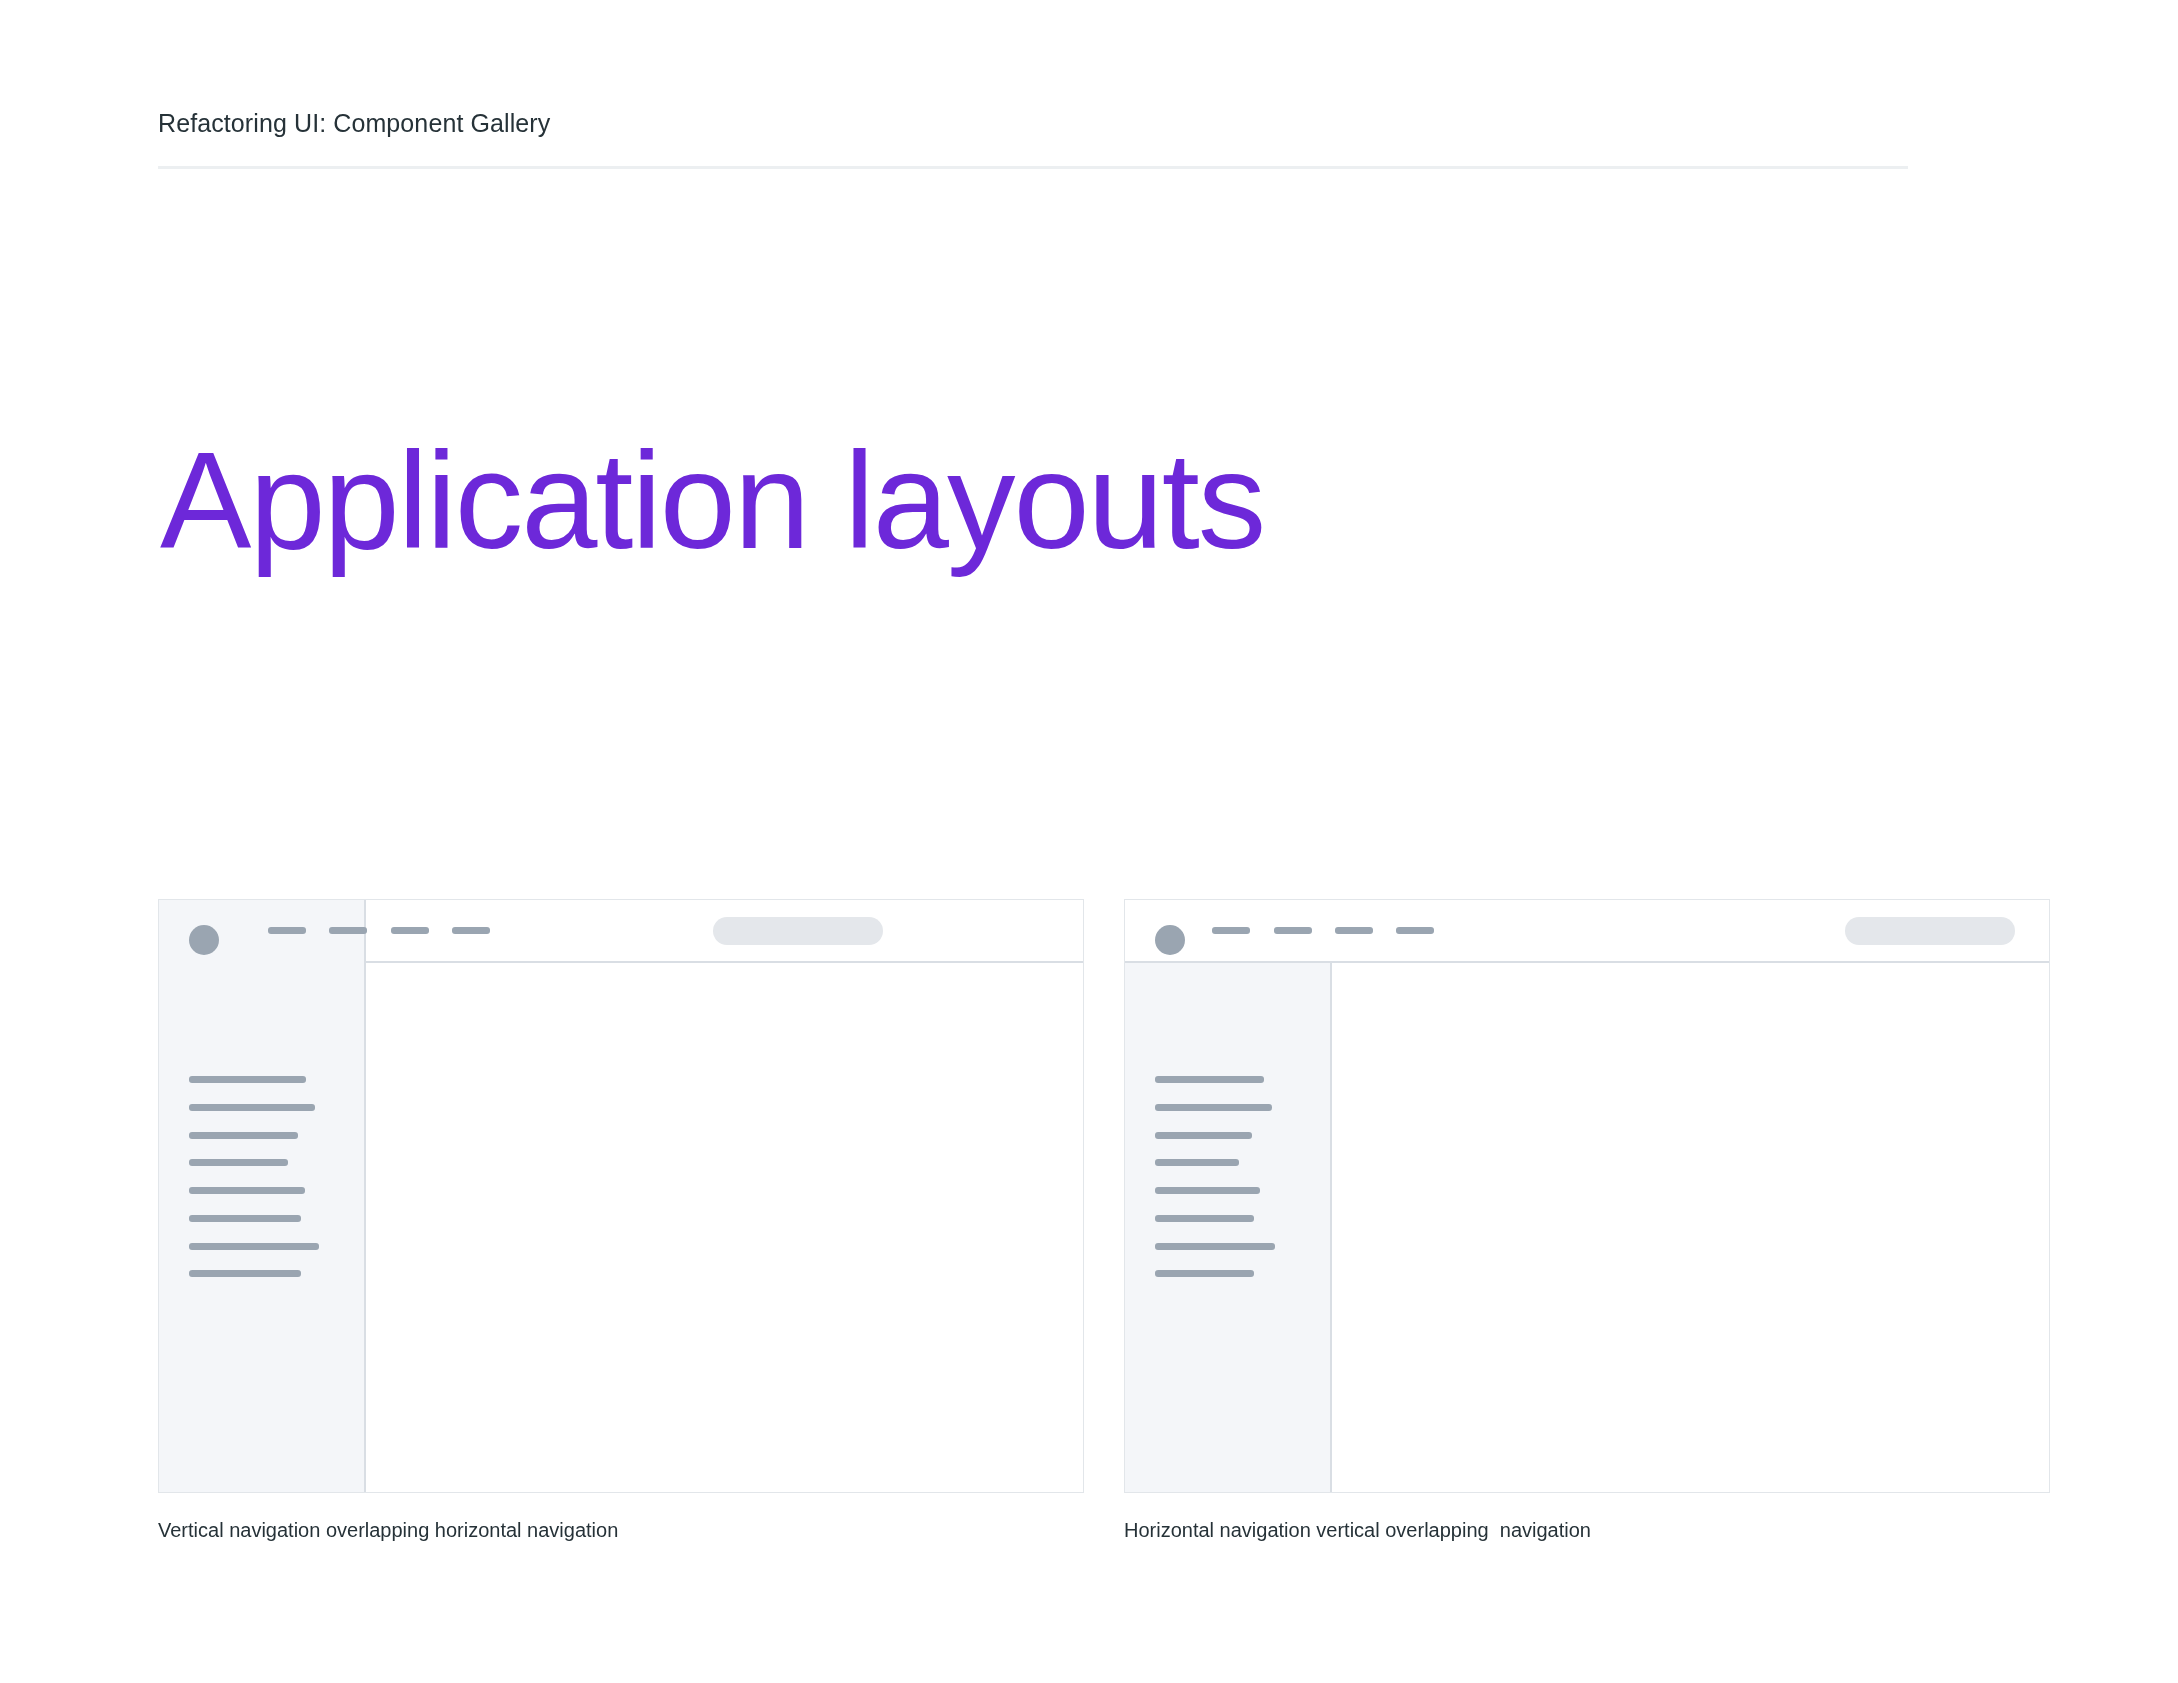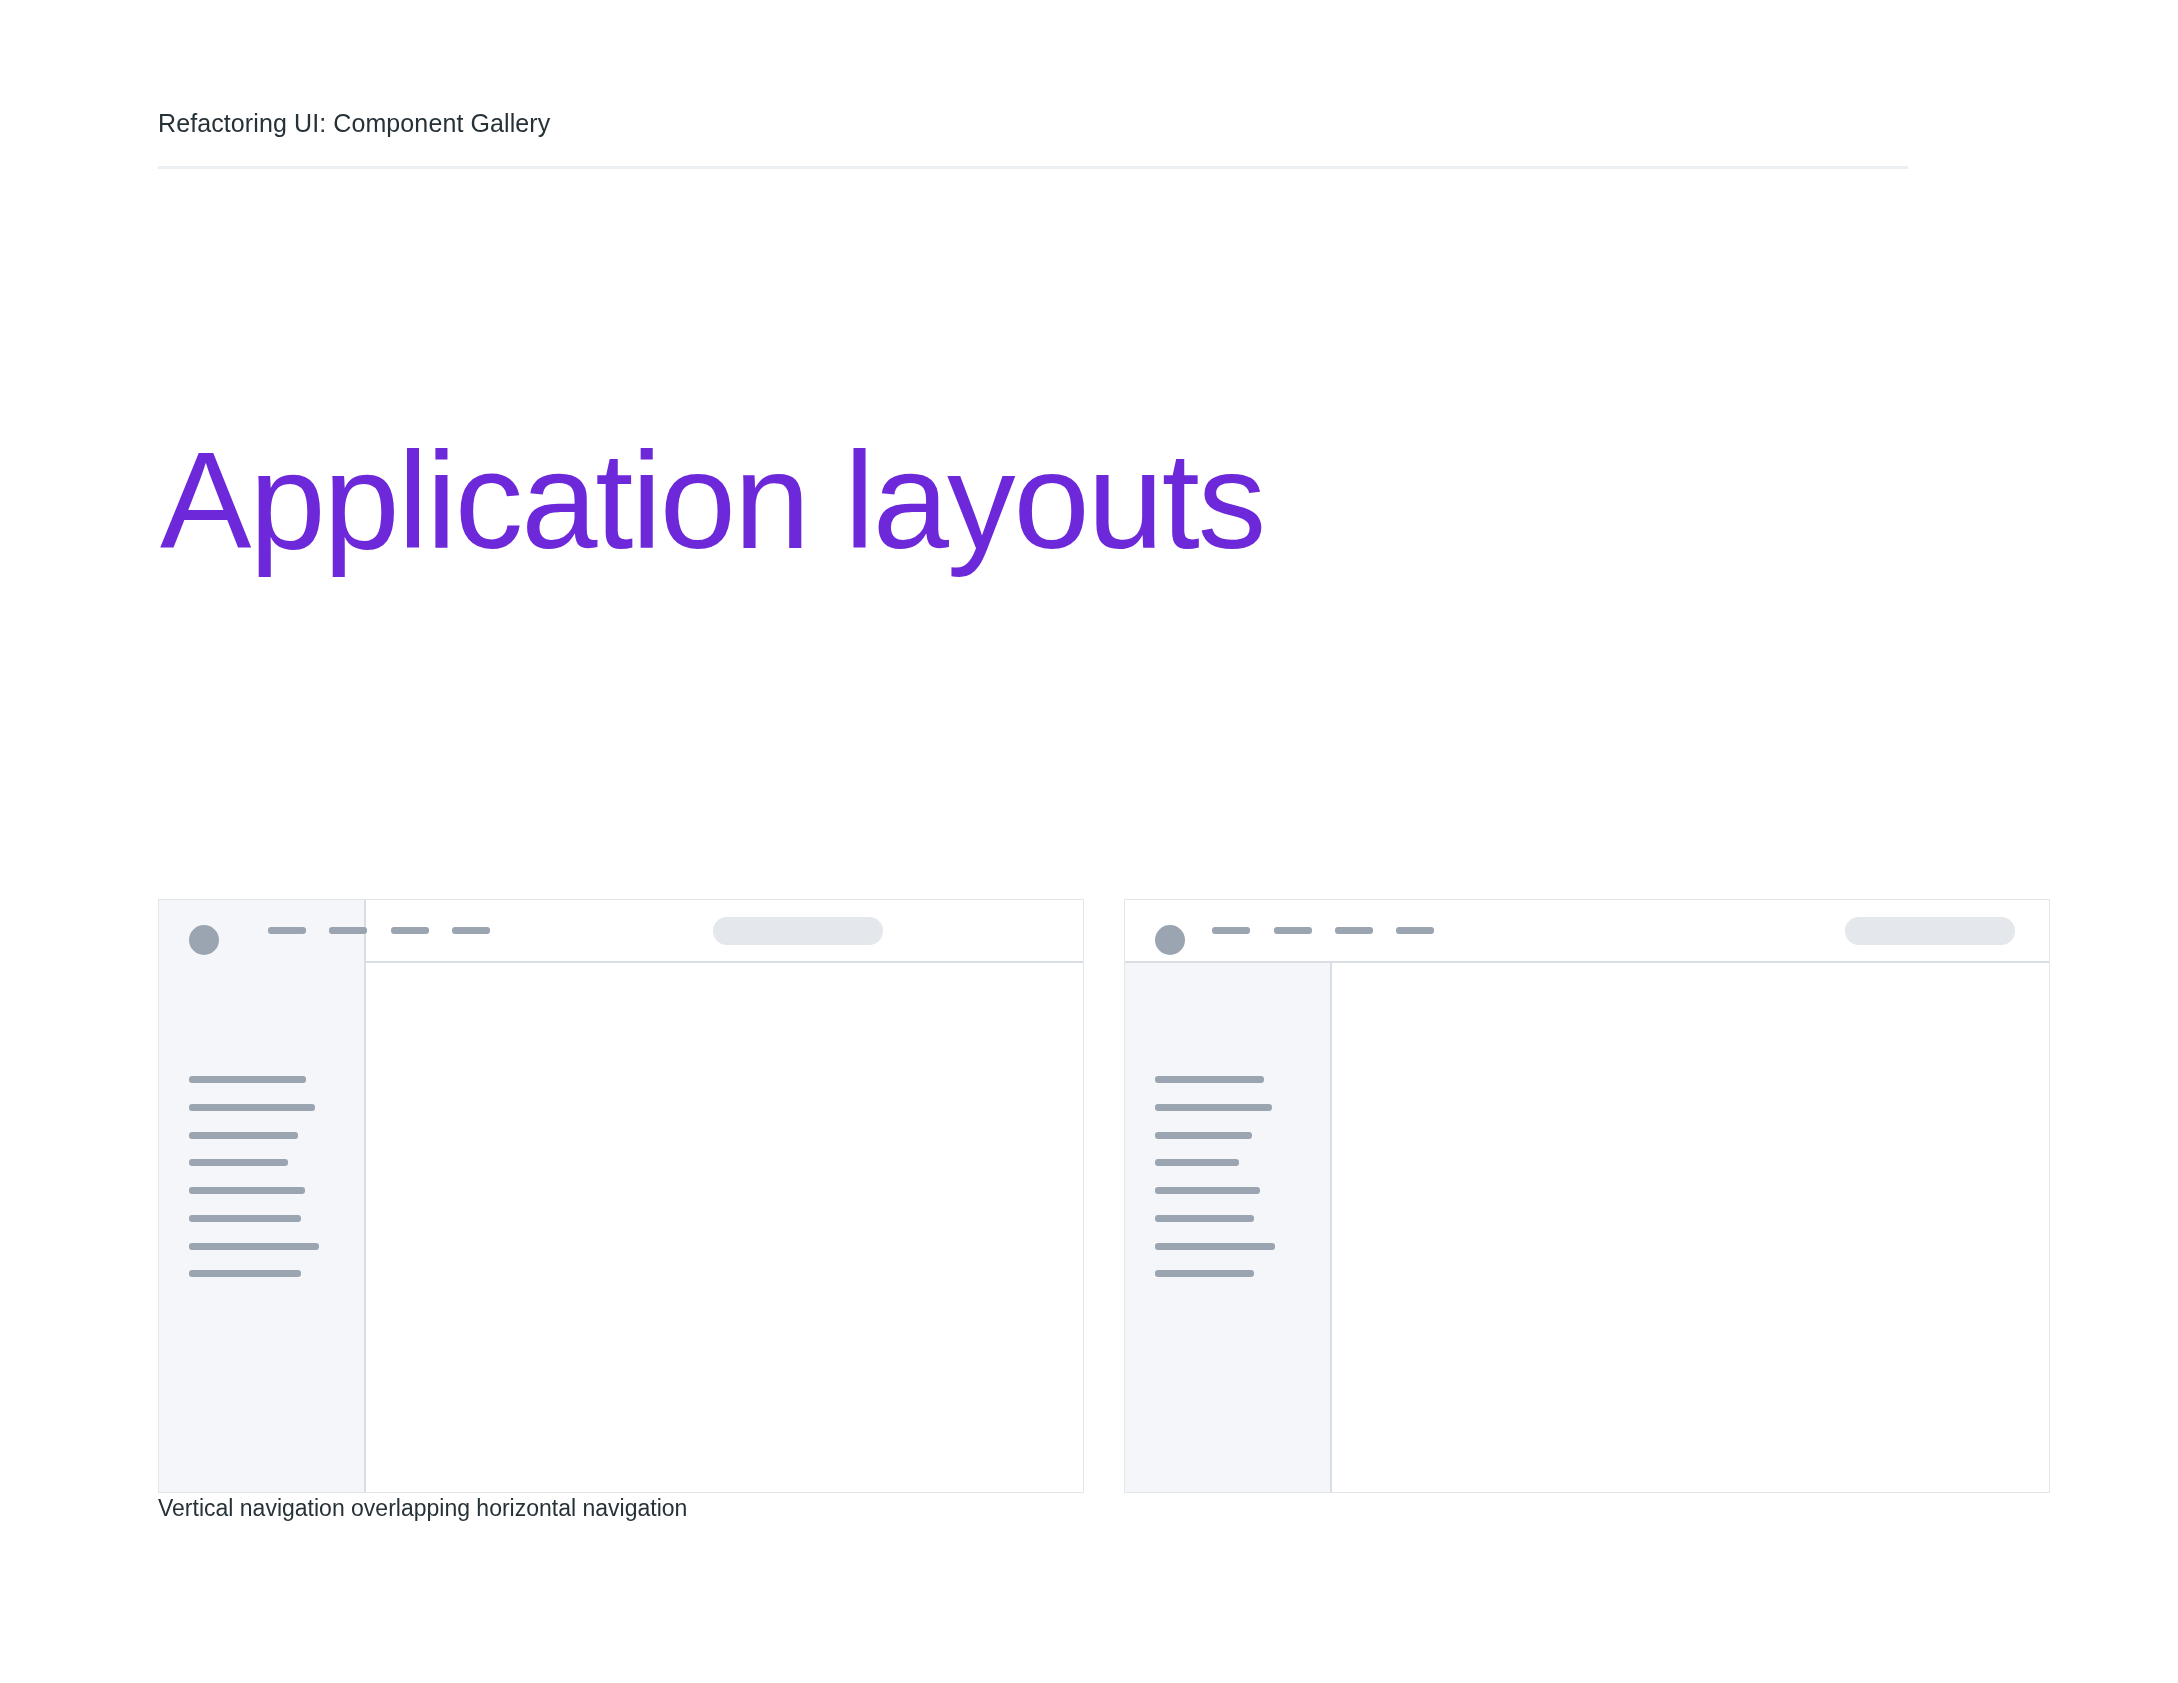--- a/index.html
+++ b/index.html
@@ -76,21 +76,22 @@
   .mockup {
     position: relative;
     width: 926px;
     height: 594px;
     background: #ffffff;
     border: 1px solid #e2e6ea;
     overflow: hidden;
   }
 
   .caption {
-    font-size: 23px;
+    margin-top: 22px;
+    font-size: 20px;
     line-height: 30px;
     color: #263238;
     white-space: pre;
   }
 
   
   .logo-dot {
     position: absolute;
     width: 30px;
     height: 30px;
@@ -222,17 +223,18 @@
           <div class="search-pill" style="left: 720px; top: 17px; width: 170px;"></div>
           <div class="side-line" style="left: 30px; top: 176px; width: 109px;"></div>
           <div class="side-line" style="left: 30px; top: 204px; width: 117px;"></div>
           <div class="side-line" style="left: 30px; top: 232px; width: 97px;"></div>
           <div class="side-line" style="left: 30px; top: 259px; width: 84px;"></div>
           <div class="side-line" style="left: 30px; top: 287px; width: 105px;"></div>
           <div class="side-line" style="left: 30px; top: 315px; width: 99px;"></div>
           <div class="side-line" style="left: 30px; top: 343px; width: 120px;"></div>
           <div class="side-line" style="left: 30px; top: 370px; width: 99px;"></div>
         </div>
+      <div class="caption">Horizontal navigation vertical overlapping  navigation</div>
     </div>
 
   </div>
 </div>
 
 
 </body></html>

